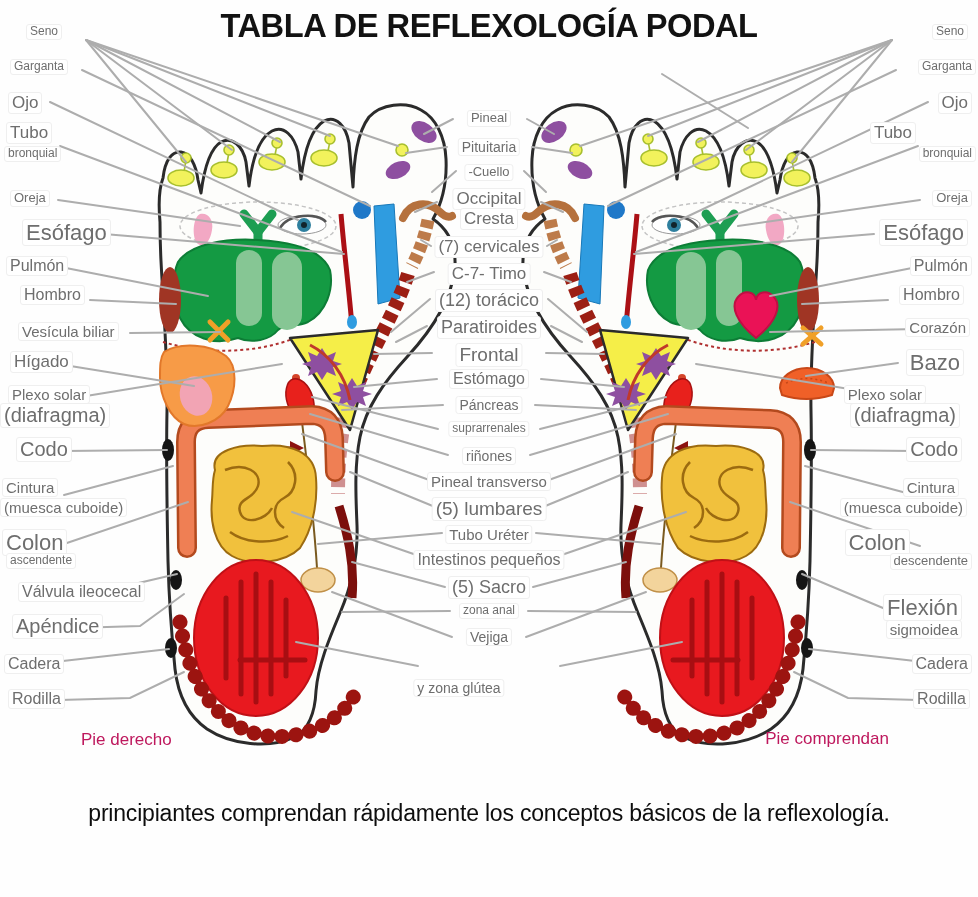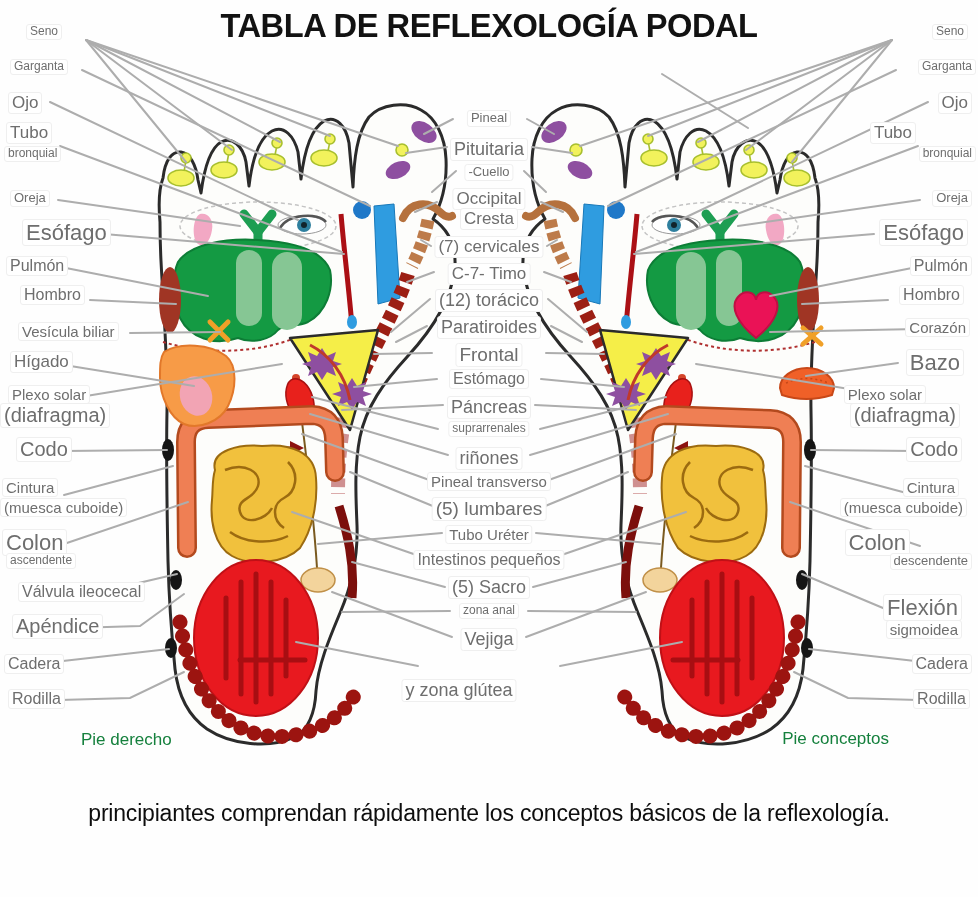--- a/index.html
+++ b/index.html
@@ -6,22 +6,22 @@
   .stage{position:relative;width:978px;height:897px;background:#fefefe;overflow:hidden;
          font-family:"Liberation Sans","DejaVu Sans",sans-serif;}
   .stage svg{position:absolute;left:0;top:0;}
   .title{position:absolute;left:0;top:6px;width:100%;text-align:center;
          font-size:34px;font-weight:700;color:#121212;letter-spacing:-0.5px;
          transform:scaleX(0.96);}
   .lbl{position:absolute;color:#6e6e6e;background:#ffffff;border:1px solid #efefef;
        border-radius:3px;padding:0 3px;white-space:nowrap;line-height:1.15;}
   .ctr{left:489px;transform:translateX(-50%);}
   .plain{background:transparent;border:none;}
-  .dark{color:#15803d;}
-  .s11{font-size:16px}.s12{font-size:12px}.s13{font-size:13px}.s14{font-size:18px}
+  .dark{color:#be185d;}
+  .s11{font-size:16px}.s12{font-size:12px}.s13{font-size:13px}.s14{font-size:14px}
   .s15{font-size:15px}.s16{font-size:16px}.s17{font-size:17px}.s18{font-size:18px}
   .s19{font-size:19px}.s20{font-size:20px}.s21{font-size:21px}.s22{font-size:22px}
   .caption{position:absolute;left:0;top:794px;width:100%;text-align:center;
            color:#0d0d0d;font-size:23px;line-height:39px;letter-spacing:-0.2px;}
 </style>
 </head>
 <body>
 
 <div class="stage">
 
@@ -318,21 +318,21 @@
 <div class="lbl s20" style="right:18px;top:403px">(diafragma)</div>
 <div class="lbl s20" style="right:16px;top:437px">Codo</div>
 <div class="lbl s15" style="right:19px;top:478px">Cintura</div>
 <div class="lbl s15" style="right:11px;top:498px">(muesca cuboide)</div>
 <div class="lbl s22" style="right:68px;top:529px">Colon</div>
 <div class="lbl s13" style="right:6px;top:553px">descendente</div>
 <div class="lbl s22" style="right:16px;top:594px">Flexión</div>
 <div class="lbl s15" style="right:16px;top:620px">sigmoidea</div>
 <div class="lbl s11" style="right:6px;top:654px">Cadera</div>
 <div class="lbl s16" style="right:8px;top:689px">Rodilla</div>
-<div class="lbl s17 plain dark" style="right:86px;top:729px">Pie conceptos</div>
+<div class="lbl s17 plain dark" style="right:86px;top:729px">Pie comprendan</div>
 
 <div class="lbl ctr s13" style="top:110px">Pineal</div>
 <div class="lbl ctr s14" style="top:138px">Pituitaria</div>
 <div class="lbl ctr s13" style="top:164px">-Cuello</div>
 <div class="lbl ctr s17" style="top:188px">Occipital</div>
 <div class="lbl ctr s17" style="top:208px">Cresta</div>
 <div class="lbl ctr s17" style="top:236px">(7) cervicales</div>
 <div class="lbl ctr s17" style="top:263px">C-7- Timo</div>
 <div class="lbl ctr s18" style="top:289px">(12) torácico</div>
 <div class="lbl ctr s18" style="top:316px">Paratiroides</div>

